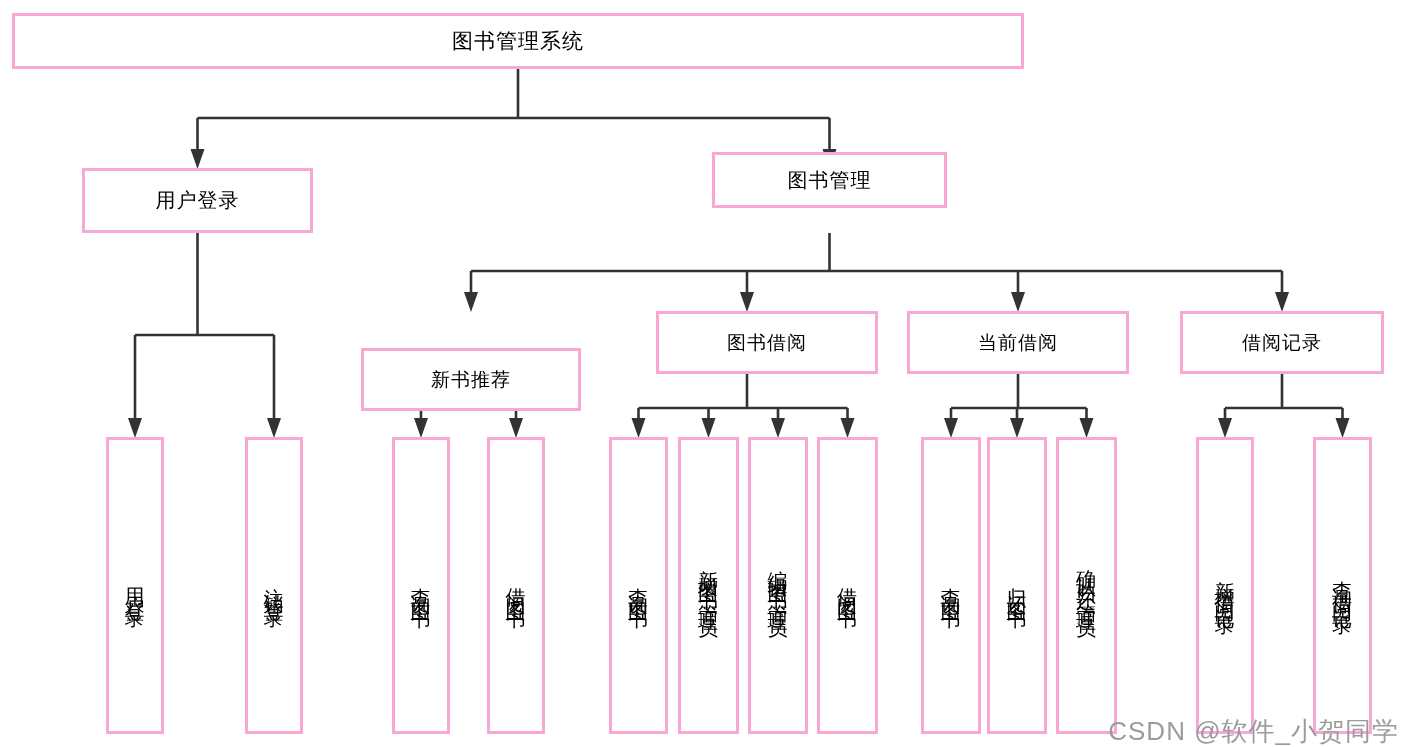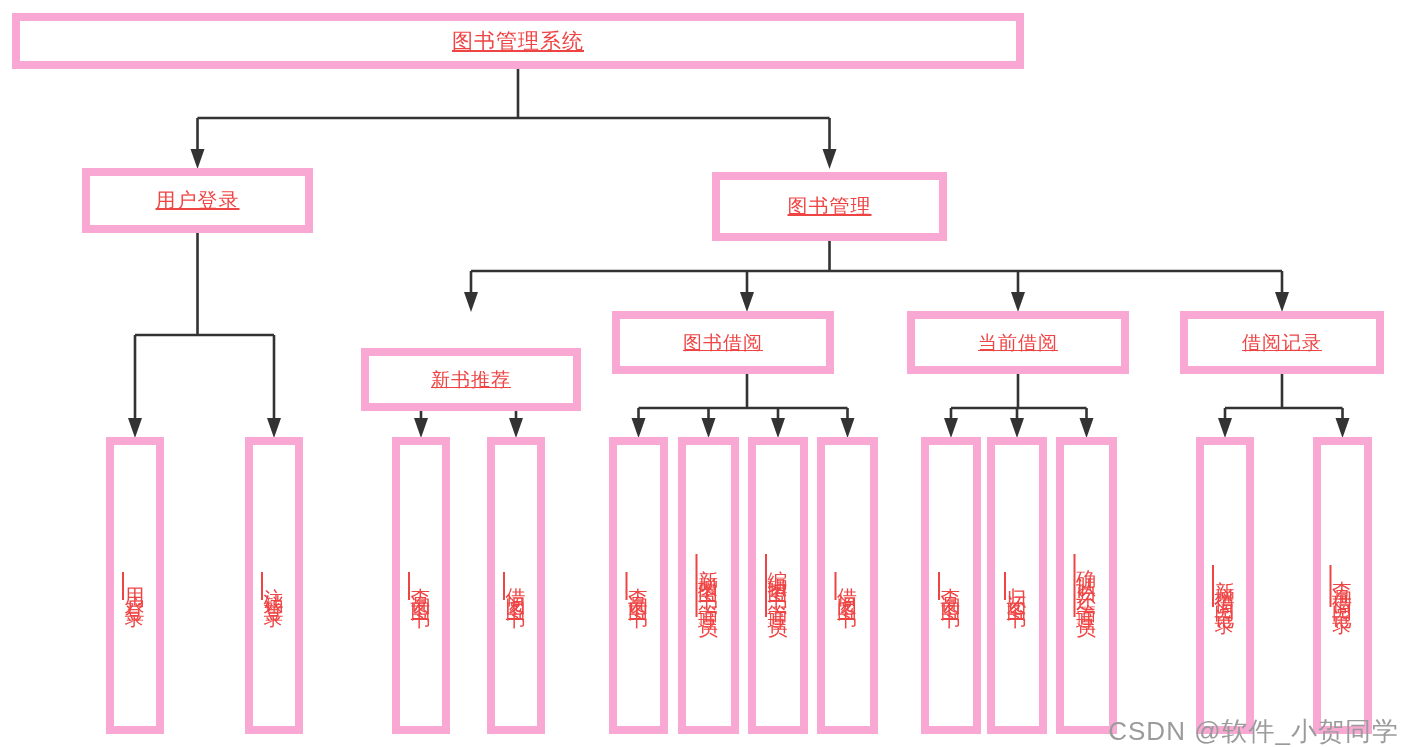--- a/index.html
+++ b/index.html
@@ -14,29 +14,28 @@
   }
   .connectors {
     position: absolute;
     left: 0; top: 0;
     width: 1405px; height: 747px;
     pointer-events: none;
   }
   .node {
     position: absolute;
     box-sizing: border-box;
-    border: 8px solid #f9a8d4;
+    border: 3px solid #f9a8d4;
     background: #ffffff;
     display: flex;
     align-items: center;
     justify-content: center;
     text-align: center;
-    color: #ef4444;
+    color: #000000;
     z-index: 2;
-    text-decoration: underline;
   }
   .node.root  { font-size: 21px; letter-spacing: 1px; }
   .node.lv2   { font-size: 20px; letter-spacing: 1px; }
   .node.lv3   { font-size: 19px; letter-spacing: 1px; }
   .node.leaf  { font-size: 20px; }
   .node.leaf .vtext {
     writing-mode: vertical-rl;
     letter-spacing: 7px;
     line-height: 1;
     white-space: nowrap;
@@ -96,24 +95,24 @@
       <polygon points="1010,418 1024,418 1017,438"></polygon>
       <polygon points="1079.5,418 1093.5,418 1086.5,438"></polygon>
       <polygon points="1218,418 1232,418 1225,438"></polygon>
       <polygon points="1335.5,418 1349.5,418 1342.5,438"></polygon>
     </g>
   </svg>
 
   <div class="node root" style="left:12px; top:13px; width:1012px; height:56px;">图书管理系统</div>
 
   <div class="node lv2" style="left:82px; top:168px; width:231px; height:65px;">用户登录</div>
-  <div class="node lv2" style="left:712px; top:172px; width:235px; height:69px;">图书管理</div>
+  <div class="node lv2" style="left:712px; top:152px; width:235px; height:56px;">图书管理</div>
 
   <div class="node lv3" style="left:361px; top:311px; width:220px; height:63px;margin-top:37px;">新书推荐</div>
-  <div class="node lv3" style="left:612px; top:311px; width:222px; height:63px;">图书借阅</div>
+  <div class="node lv3" style="left:656px; top:311px; width:222px; height:63px;">图书借阅</div>
   <div class="node lv3" style="left:1180px; top:311px; width:204px; height:63px;">借阅记录</div>
   <div class="node lv3" style="left:907px; top:311px; width:222px; height:63px;">当前借阅</div>
 
   <div class="node leaf" style="left:106px; top:437px; width:58px; height:297px;">
     <span class="vtext">用户登录</span>
   </div>
   <div class="node leaf" style="left:245px; top:437px; width:58px; height:297px;">
     <span class="vtext">注销登录</span>
   </div>
 

